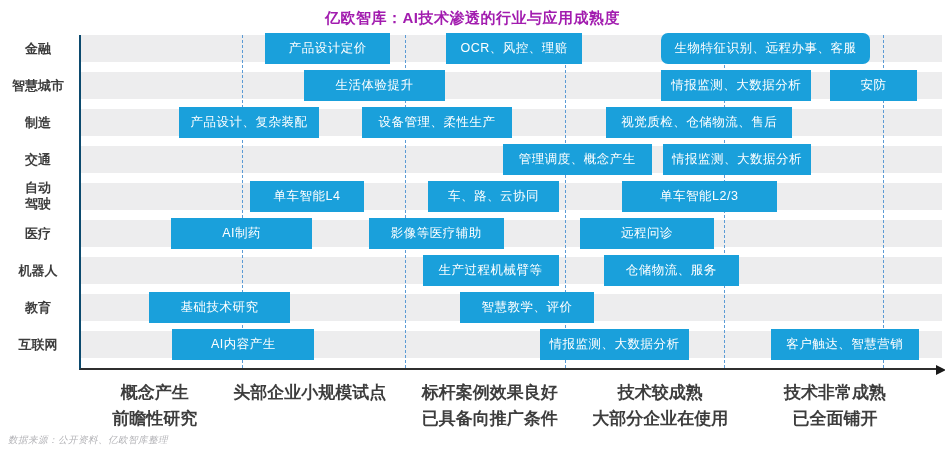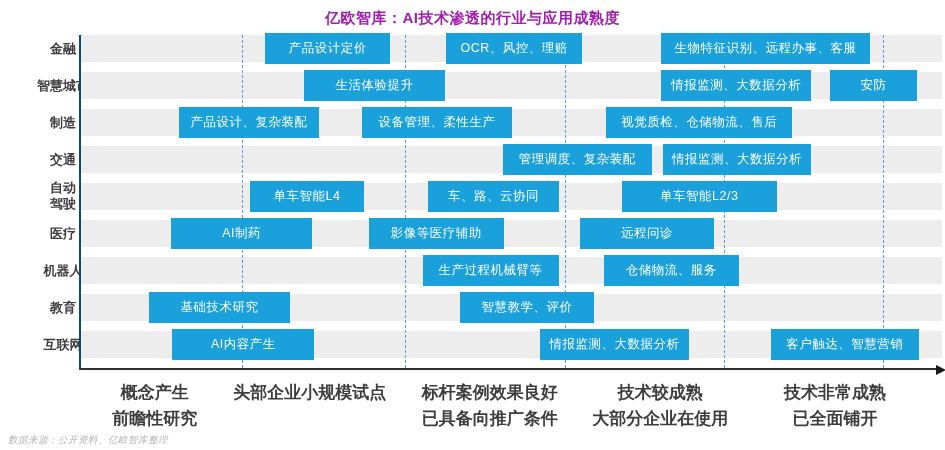--- a/index.html
+++ b/index.html
@@ -10,21 +10,21 @@
   .plot{position:absolute;left:79px;top:35px;width:861px;height:333px;
         border-left:2px solid #0c4a6e;border-bottom:2px solid #2f2f2f;}
   .band{position:absolute;left:0;right:0;height:27px;background:#ededee;z-index:1;}
   .gridline{position:absolute;top:0;bottom:0;width:0;border-left:1px dashed #5b9bd5;z-index:2;}
   .box{position:absolute;height:31px;background:#1aa0db;color:#ffffff;
        font-size:12.5px;font-weight:500;display:flex;align-items:center;
        justify-content:center;z-index:3;white-space:nowrap;letter-spacing:.5px;}
   .row-labels{position:absolute;left:0;top:35px;width:76px;height:333px;}
   .row-label{position:absolute;left:0;width:76px;text-align:center;font-size:13px;
              font-weight:bold;color:#3d3d3d;transform:translateY(-50%);
-             white-space:pre-line;line-height:1.3;padding-left:25px;}
+             white-space:pre-line;line-height:1.3;}
   .stages{position:absolute;left:79px;top:380px;width:861px;height:46px;}
   .stage-label{position:absolute;top:0;transform:translateX(-50%);text-align:center;
                font-size:17px;font-weight:bold;color:#3d3d3d;white-space:pre-line;
                line-height:1.55;}
   .axis-arrow{position:absolute;right:-4px;bottom:-7px;width:0;height:0;
               border-left:10px solid #1a1a1a;border-top:5px solid transparent;
               border-bottom:5px solid transparent;}
   .footer{position:absolute;left:8px;top:434px;font-size:9.5px;font-style:italic;
           color:#b2b2b6;letter-spacing:.5px;}
 </style>
@@ -50,31 +50,31 @@
   <div class="plot">
     <div class="axis-arrow"></div>
   <div class="gridline" style="left: 18.7%;"></div>
       <div class="gridline" style="left: 37.6%;"></div>
       <div class="gridline" style="left: 56.2%;"></div>
       <div class="gridline" style="left: 74.7%;"></div>
       <div class="gridline" style="left: 93.2%;"></div>
       <div class="band" style="top: 0px;"></div>
       <div class="box" style="left: 21.4%; width: 14.5%; top: -2px;">产品设计定价</div>
       <div class="box" style="left: 42.4%; width: 15.8%; top: -2px;">OCR、风控、理赔</div>
-      <div class="box" style="left: 67.4%; width: 24.2%; top: -2px;">生物特征识别、远程办事、客服</div>
+      <div class="box" style="left: 67.4%; width: 24.2%; top: -2px; border-radius: 7px;">生物特征识别、远程办事、客服</div>
       <div class="band" style="top: 37px;"></div>
       <div class="box" style="left: 25.9%; width: 16.4%; top: 35px;">生活体验提升</div>
       <div class="box" style="left: 67.4%; width: 17.4%; top: 35px;">情报监测、大数据分析</div>
       <div class="box" style="left: 87%; width: 10.1%; top: 35px;">安防</div>
       <div class="band" style="top: 74px;"></div>
       <div class="box" style="left: 11.4%; width: 16.2%; top: 72px;">产品设计、复杂装配</div>
       <div class="box" style="left: 32.6%; width: 17.5%; top: 72px;">设备管理、柔性生产</div>
       <div class="box" style="left: 61%; width: 21.6%; top: 72px;">视觉质检、仓储物流、售后</div>
       <div class="band" style="top: 111px;"></div>
-      <div class="box" style="left: 49%; width: 17.3%; top: 109px;">管理调度、复杂装配</div>
+      <div class="box" style="left: 49%; width: 17.3%; top: 109px;">管理调度、概念产生</div>
       <div class="box" style="left: 67.6%; width: 17.2%; top: 109px;">情报监测、大数据分析</div>
       <div class="band" style="top: 148px;"></div>
       <div class="box" style="left: 19.6%; width: 13.3%; top: 146px;">单车智能L4</div>
       <div class="box" style="left: 40.3%; width: 15.2%; top: 146px;">车、路、云协同</div>
       <div class="box" style="left: 62.8%; width: 18%; top: 146px;">单车智能L2/3</div>
       <div class="band" style="top: 185px;"></div>
       <div class="box" style="left: 10.5%; width: 16.3%; top: 183px;">AI制药</div>
       <div class="box" style="left: 33.4%; width: 15.7%; top: 183px;">影像等医疗辅助</div>
       <div class="box" style="left: 58%; width: 15.5%; top: 183px;">远程问诊</div>
       <div class="band" style="top: 222px;"></div>

